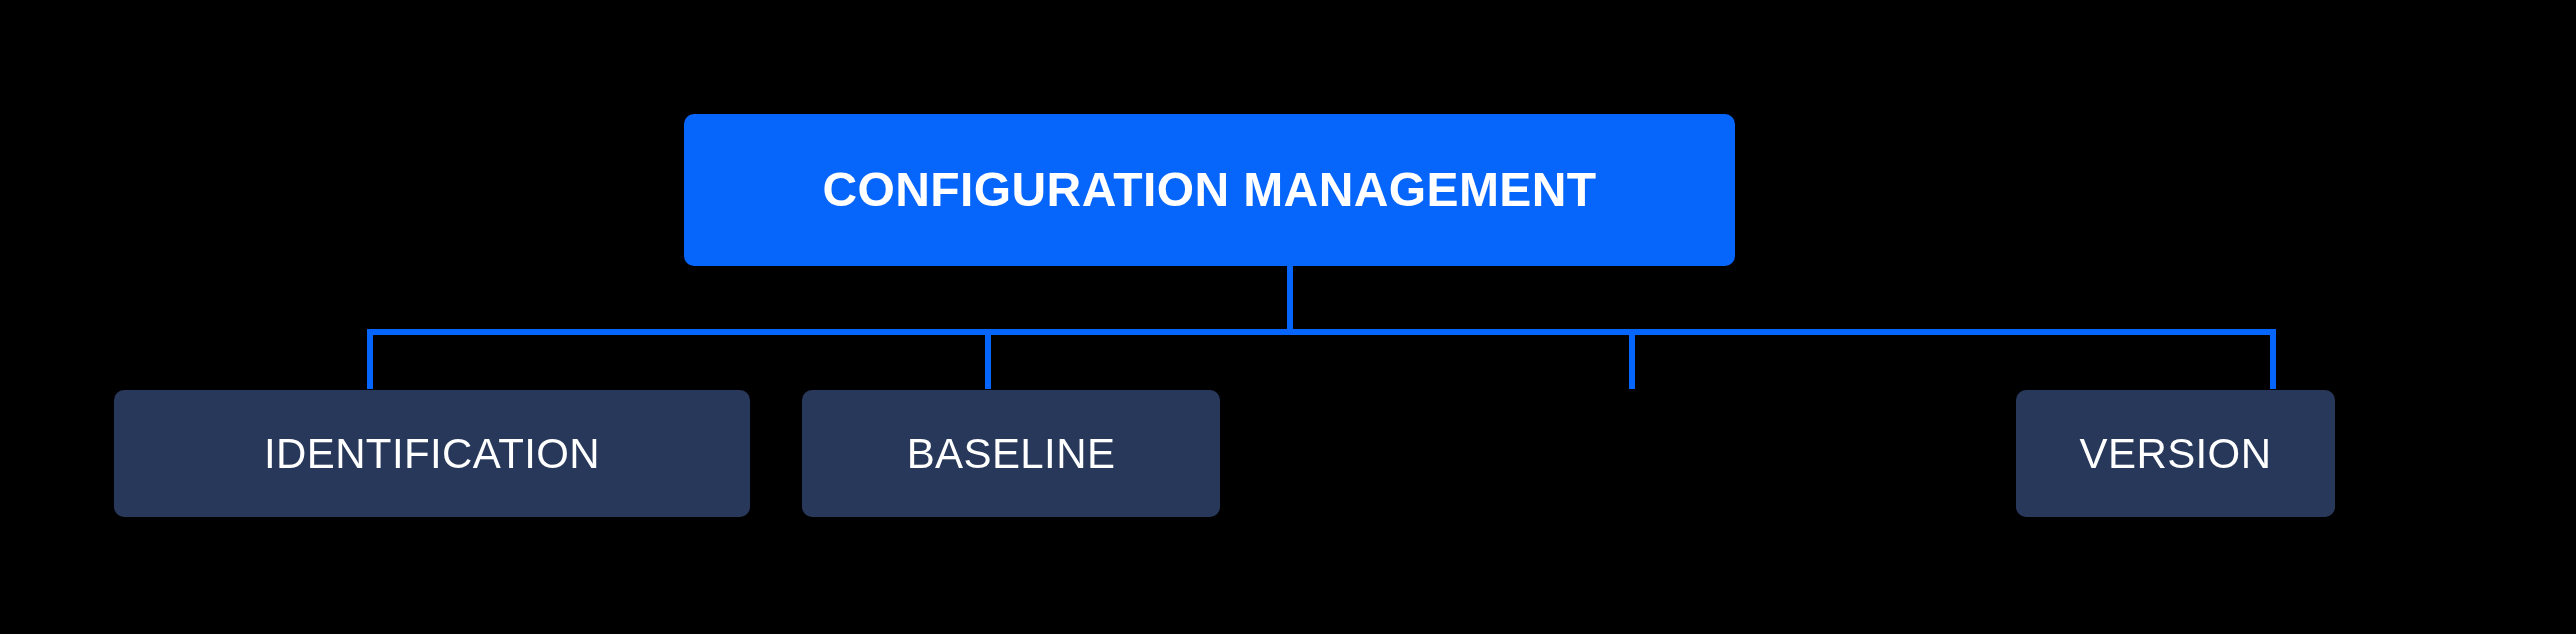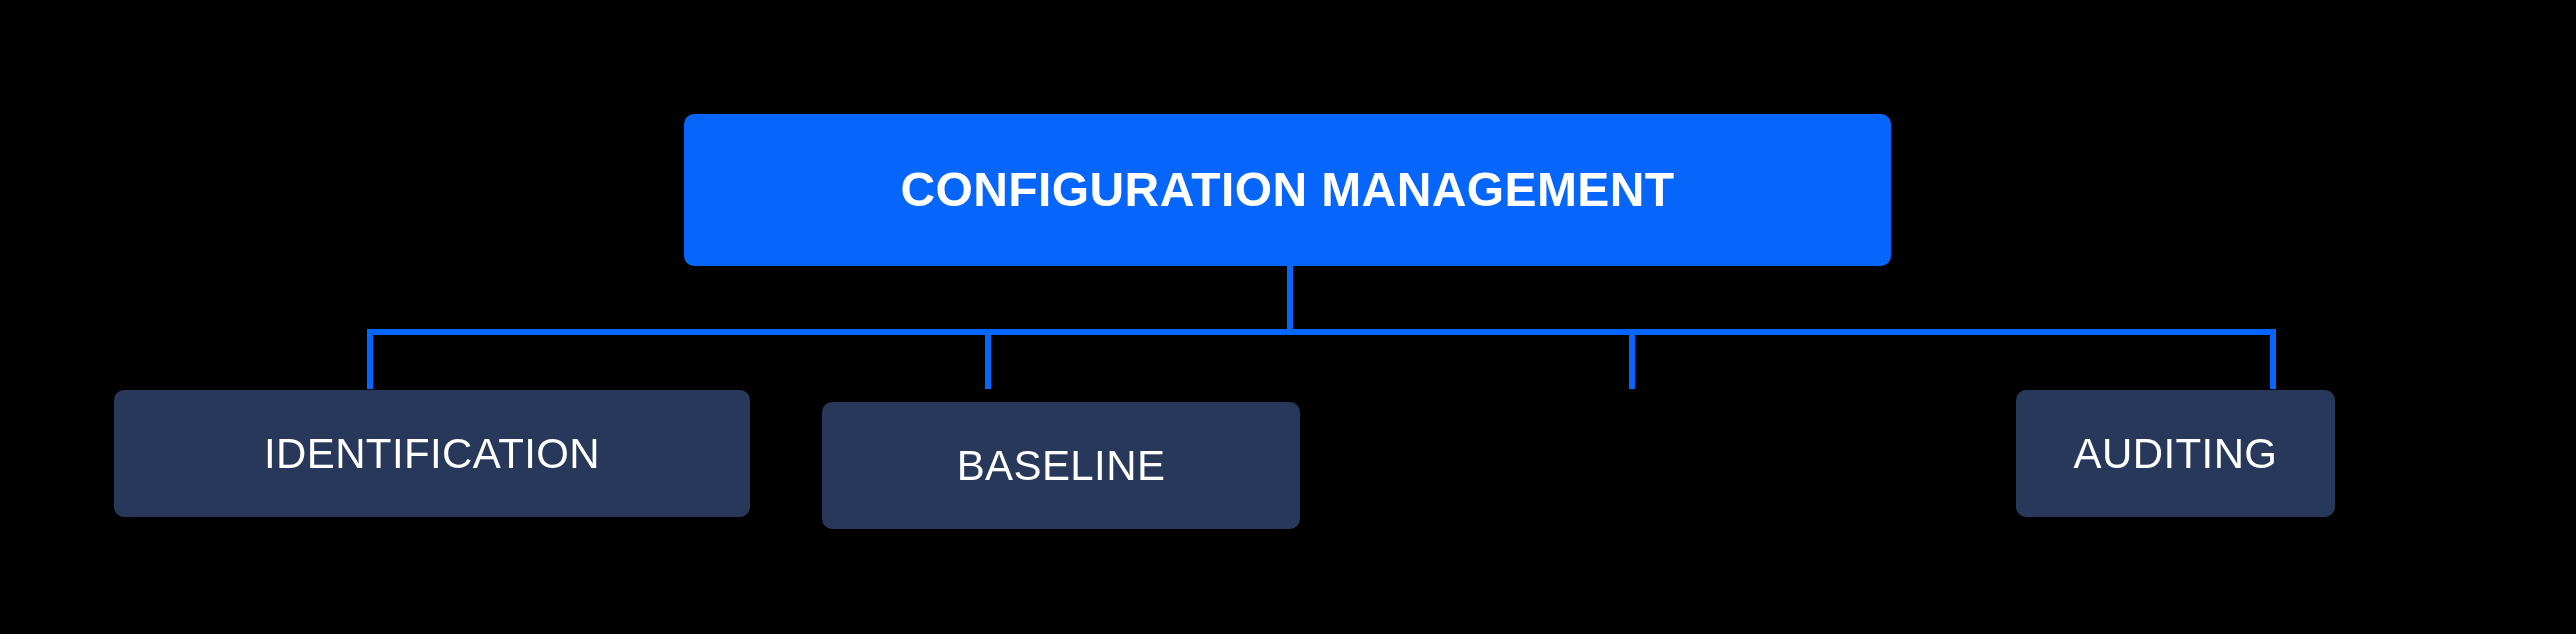--- a/index.html
+++ b/index.html
@@ -29,39 +29,39 @@
     border-radius: 10px;
     color: #ffffff;
     text-align: center;
     white-space: nowrap;
     user-select: none;
   }
 
   .node-root {
     left: 684px;
     top: 114px;
-    width: 1207px;
+    width: 1051px;
     height: 152px;
     background: #0666fb;
     font-size: 48px;
     font-weight: 700;
     letter-spacing: 0.4px;
   }
 
   .node-child {
     top: 390px;
     height: 127px;
     background: #28385a;
     font-size: 42px;
     font-weight: 400;
     letter-spacing: 0.4px;
   }
 
   .child-0 { left: 114px;  width: 636px; }
-  .child-1 { left: 822px; width: 478px; margin-top: 12px; }
+  .child-1 { left: 802px; width: 418px; }
   .child-2 { left: 1286px; width: 698px; }
   .child-3 { left: 2016px; width: 319px; }
 
   .node-label {
     display: block;
     line-height: 1;
   }
 
   
   .conn {
@@ -114,17 +114,17 @@
   <div class="node node-child child-0">
     <span class="node-label">IDENTIFICATION</span>
   </div>
 
   <div class="node node-child child-1">
     <span class="node-label">BASELINE</span>
   </div>
 
 
   <div class="node node-child child-3">
-    <span class="node-label">AUDITING</span>
+    <span class="node-label">VERSION</span>
   </div>
 
 </div>
 
 
 </body></html>

